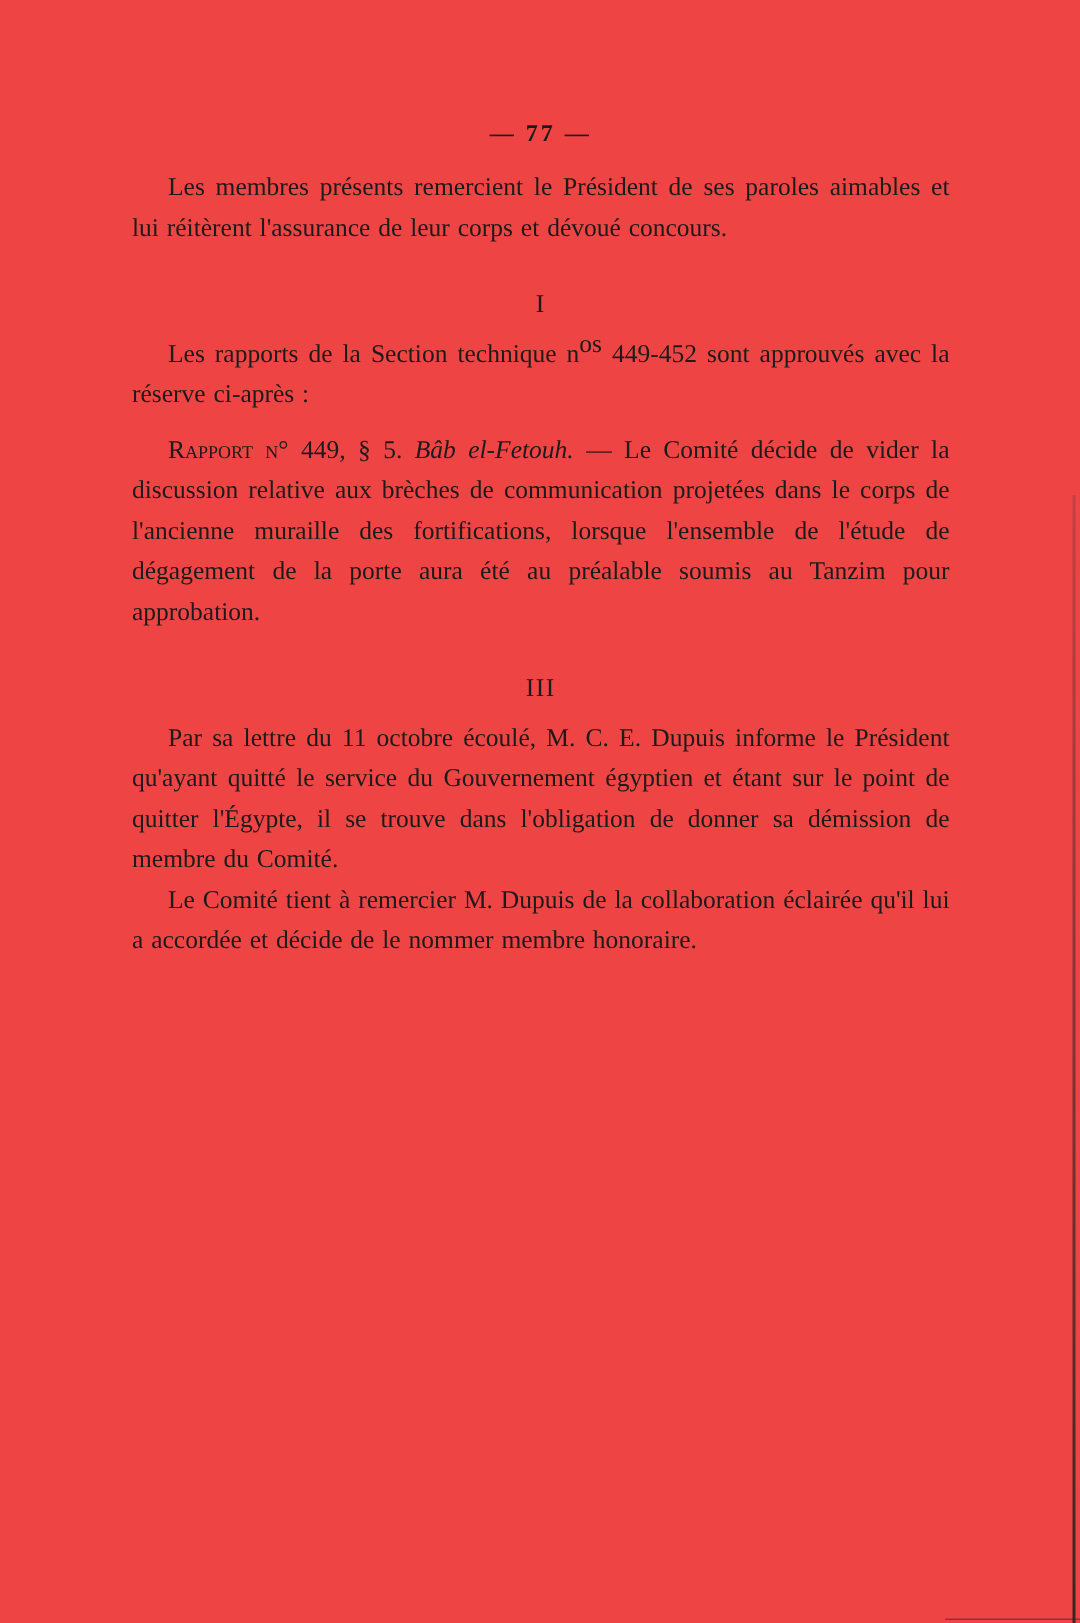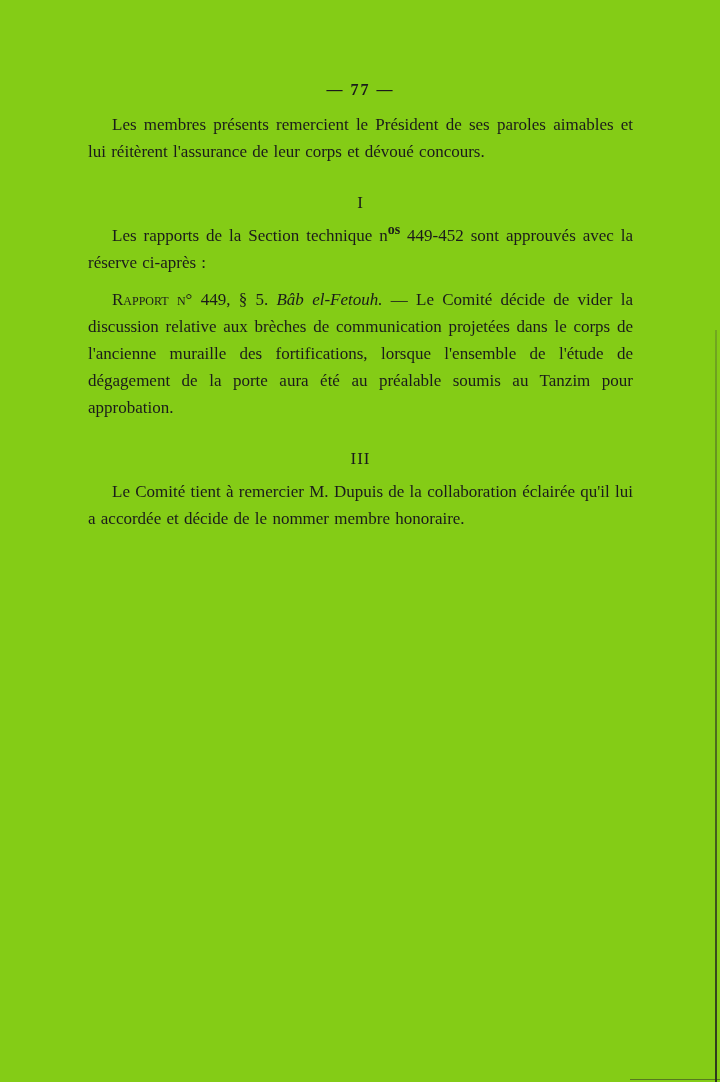--- a/index.html
+++ b/index.html
@@ -5,21 +5,21 @@
   * { margin: 0; padding: 0; box-sizing: border-box; }
   html, body { width: 720px; }
   body {
     background: #f6f6f4;
     font-family: "Liberation Serif", "DejaVu Serif", serif;
   }
   .page {
     position: relative;
     width: 720px;
     height: 1082px;
-    background: #84cc16;
+    background: #ef4444;
     color: #1b1b1b;
     overflow: hidden;
   }
   .scan-edge {
     position: absolute;
     right: 3px;
     top: 330px;
     bottom: 0;
     width: 2px;
     background: linear-gradient(to bottom, rgba(60,60,60,0.25), rgba(30,30,30,0.85));
@@ -59,24 +59,23 @@
     text-align: center;
     letter-spacing: 1px;
     line-height: 27px;
     margin-top: 24px;
     margin-bottom: 6px;
   }
   .rapport { margin-top: 10px; }
   .sc { font-variant: small-caps; }
   .it { font-style: italic; }
   sup {
-    font-size: 14px;
+    font-size: 17px;
     line-height: 0;
     vertical-align: super;
-    font-weight: bold;
   }
 </style>
 </head>
 <body>
 
 <div class="page">
   <div class="scan-edge"></div>
   <div class="scan-edge-bottom"></div>
 
   <div class="content">
@@ -84,17 +83,18 @@
     <div class="page-number">— 77 —</div>
 
     <p class="para">Les membres présents remercient le Président de ses paroles aimables et lui réitèrent l'assurance de leur corps et dévoué concours.</p>
 
     <h2 class="section-heading">I</h2>
 
     <p class="para"><span>Les rapports de la Section technique n</span><sup>os</sup><span> 449-452 sont approuvés avec la réserve ci-après :</span></p>
     <p class="para rapport"><span class="sc">Rapport n° </span><span>449, § 5. </span><span class="it">Bâb el-Fetouh.</span><span> — Le Comité décide de vider la discussion relative aux brèches de communication projetées dans le corps de l'ancienne muraille des fortifications, lorsque l'ensemble de l'étude de dégagement de la porte aura été au préalable soumis au Tanzim pour approbation.</span></p>
 
     <h2 class="section-heading">III</h2>
+    <p class="para">Par sa lettre du 11 octobre écoulé, M. C. E. Dupuis informe le Président qu'ayant quitté le service du Gouvernement égyptien et étant sur le point de quitter l'Égypte, il se trouve dans l'obligation de donner sa démission de membre du Comité.</p>
     <p class="para">Le Comité tient à remercier M. Dupuis de la collaboration éclairée qu'il lui a accordée et décide de le nommer membre honoraire.</p>
 
 
   </div>
 </div>
 
 </body></html>

